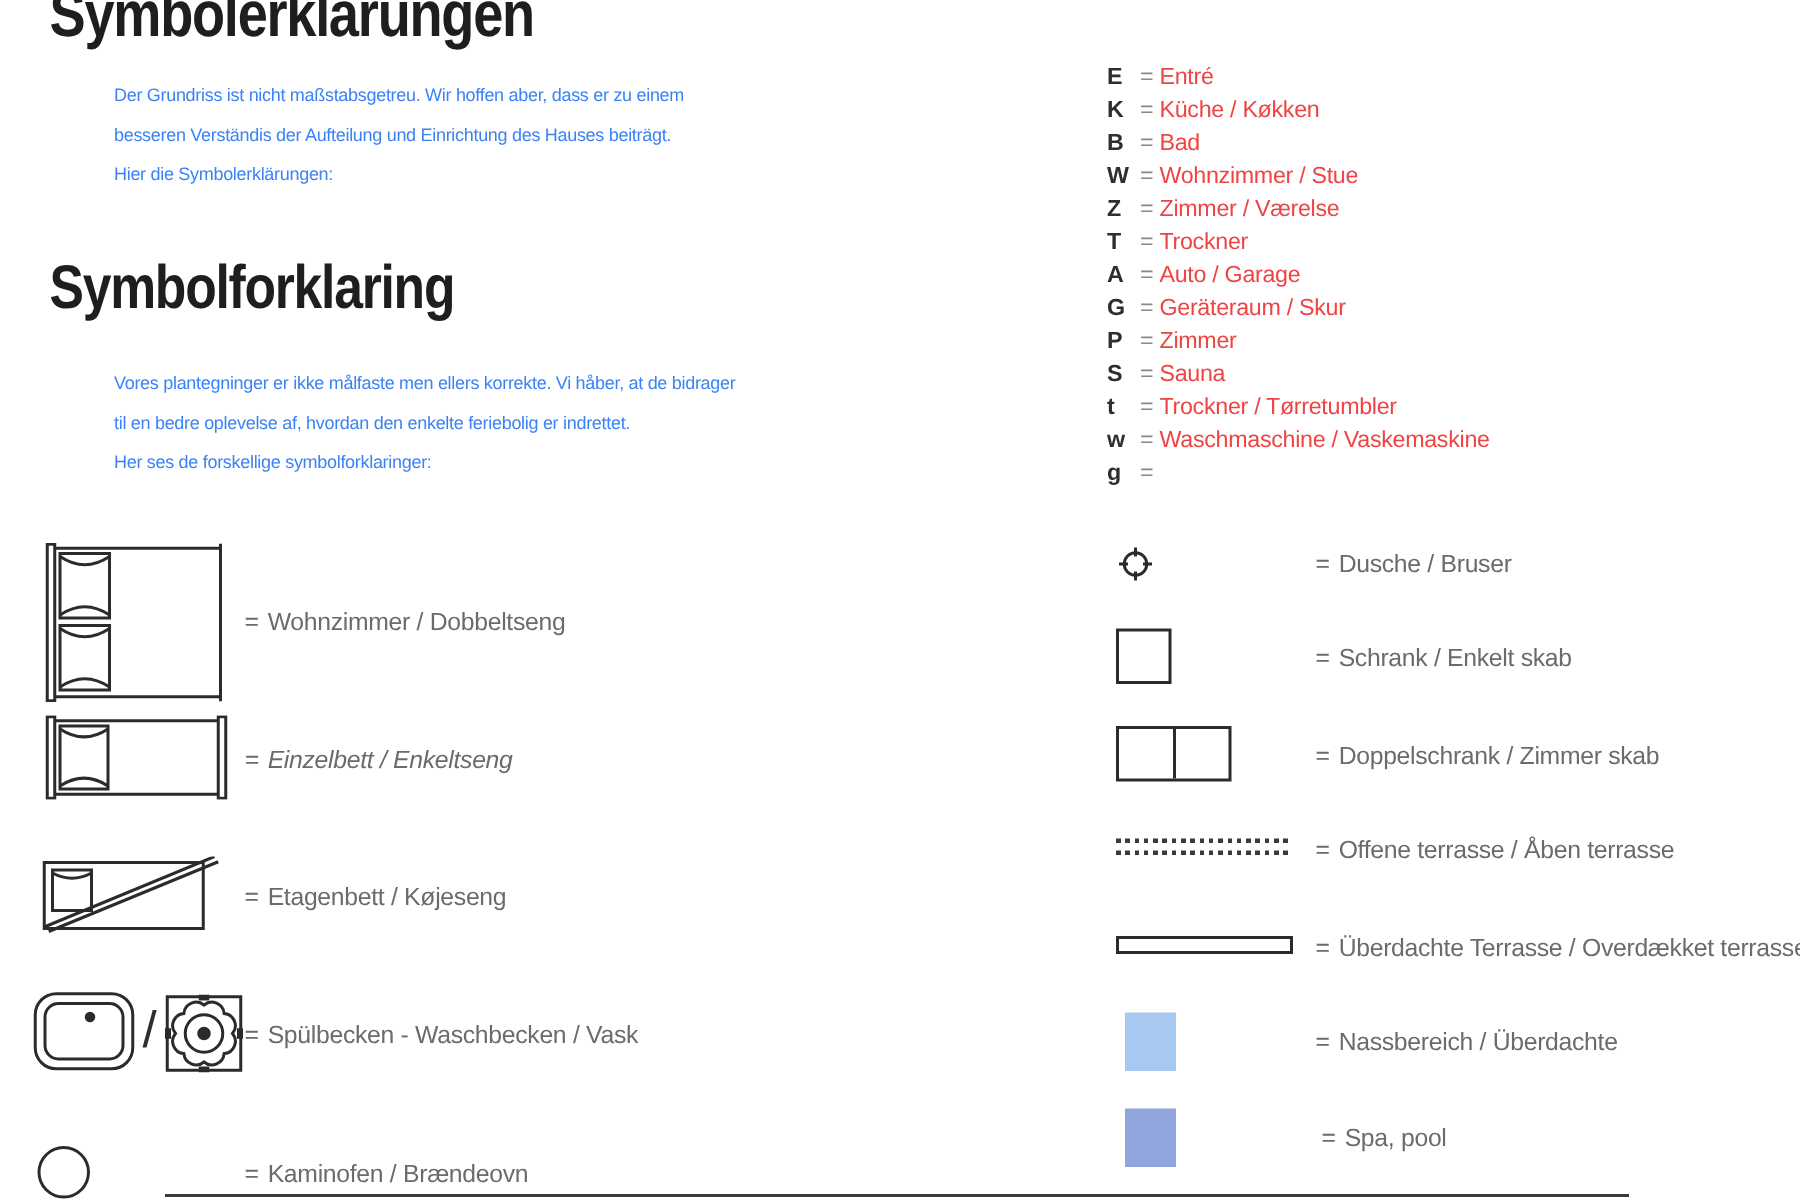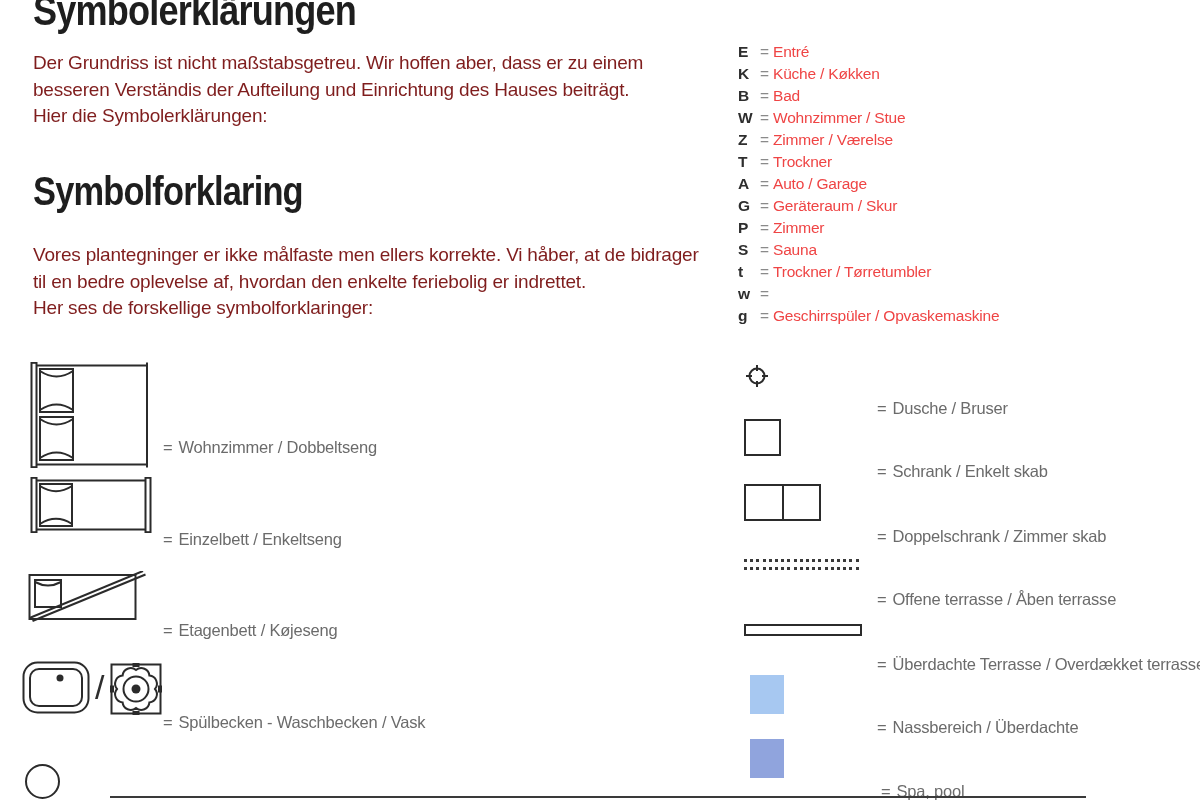--- a/index.html
+++ b/index.html
@@ -12,25 +12,26 @@
   .abs{position:absolute;}
   h1.cut-title{
     margin:0;font-size:43px;font-weight:700;color:#1e1e1e;letter-spacing:-1px;
     transform:scaleX(0.84);transform-origin:left top;white-space:nowrap;
   }
   h2.section-title{
     margin:0;font-size:41px;font-weight:700;color:#1e1e1e;letter-spacing:-1px;
     transform:scaleX(0.84);transform-origin:left top;white-space:nowrap;
   }
   .para{
-    font-size:19px;line-height:26.5px;letter-spacing:-0.2px;color:#7f1d1d;
+    font-size:12px;line-height:26.5px;letter-spacing:-0.2px;color:#3b82f6;
     white-space:pre-line;
+    margin-left:43px;
   }
   .sym-label{
-    font-size:16.5px;letter-spacing:-0.2px;color:#6b6b6b;white-space:nowrap;line-height:20px;margin-top:32px;
+    font-size:16.5px;letter-spacing:-0.2px;color:#6b6b6b;white-space:nowrap;line-height:20px;
   }
   .sym-label .eq{margin-right:6px;}
   .codes{display:flex;flex-direction:column;}
   .code-row{display:flex;line-height:22px;font-size:15.5px;letter-spacing:-0.2px;}
   .code-letter{width:22px;font-weight:700;color:#2e2e2e;}
   .code-eq{width:13px;color:#8a8a8a;}
   .code-label{color:#ef4444;white-space:nowrap;}
   svg{display:block;}
   .box-single{
     width:37px;height:37px;border:2px solid #2b2b2b;box-sizing:border-box;background:#fff;
@@ -90,21 +91,21 @@
   <g stroke="#2b2b2b" stroke-width="2" fill="none">
     <rect x="1.5" y="0.8" width="5" height="54.4"></rect>
     <rect x="115.5" y="0.8" width="5" height="54.4"></rect>
     <line x1="6.5" y1="3.5" x2="115.5" y2="3.5"></line>
     <line x1="6.5" y1="52.5" x2="115.5" y2="52.5"></line>
     <rect x="10" y="7" width="32" height="42"></rect>
     <path d="M10,9 Q26,19.5 42,9"></path>
     <path d="M10,47 Q26,36.5 42,47"></path>
   </g>
 </svg>
-<div class="abs sym-label" style="left:163px;top:497px;">
+<div class="abs sym-label" style="left:163px;top:497px;font-style:italic;">
   <span class="eq">=</span><span>Einzelbett / Enkeltseng</span>
 </div>
 
 <svg class="abs" style="left:28px;top:571px;" width="118" height="52" viewBox="0 0 118 52">
   <g stroke="#2b2b2b" stroke-width="2" fill="none">
     <rect x="1.5" y="4" width="106" height="44"></rect>
     <rect x="7" y="9" width="26" height="27"></rect>
     <path d="M7,11 Q20,18 33,11"></path>
     <line x1="1.5" y1="47" x2="115" y2="0"></line>
     <line x1="4.5" y1="50" x2="117.5" y2="3.5"></line>
@@ -197,25 +198,25 @@
       <span class="code-label">Sauna</span>
   </div>
   <div class="code-row">
     <span class="code-letter">t</span>
       <span class="code-eq">=</span>
       <span class="code-label">Trockner / Tørretumbler</span>
   </div>
   <div class="code-row">
     <span class="code-letter">w</span>
       <span class="code-eq">=</span>
+      <span class="code-label">Waschmaschine / Vaskemaskine</span>
   </div>
   <div class="code-row">
     <span class="code-letter">g</span>
       <span class="code-eq">=</span>
-      <span class="code-label">Geschirrspüler / Opvaskemaskine</span>
   </div>
 </div>
 
 <svg class="abs" style="left:744px;top:363px;" width="26" height="26" viewBox="0 0 26 26">
   <g stroke="#2b2b2b" stroke-width="2" fill="none">
     <circle cx="13" cy="13" r="7.5"></circle>
     <line x1="13" y1="2" x2="13" y2="8"></line>
     <line x1="13" y1="18" x2="13" y2="24"></line>
     <line x1="2" y1="13" x2="8" y2="13"></line>
     <line x1="18" y1="13" x2="24" y2="13"></line>

